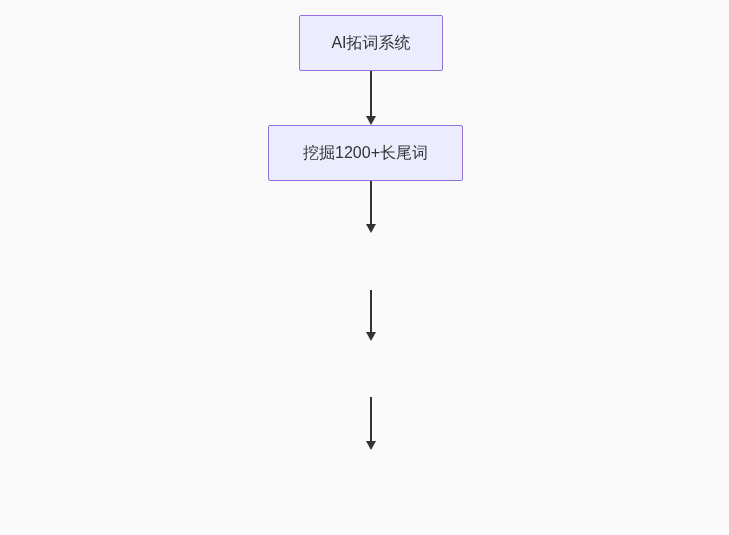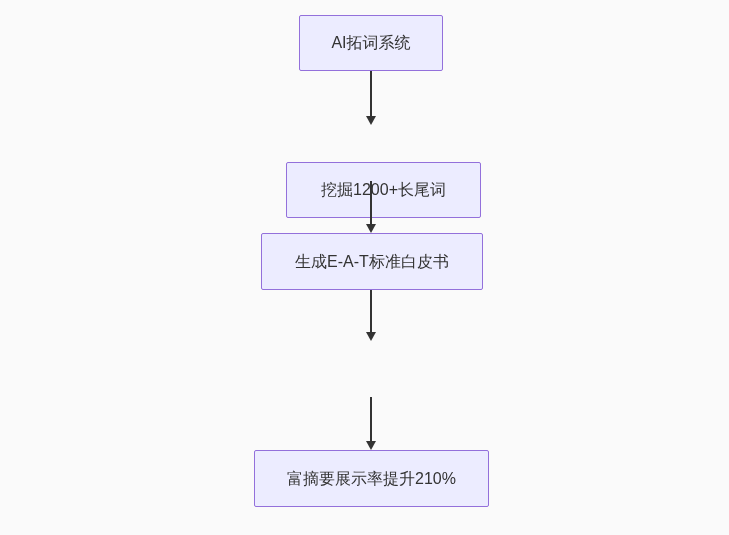--- a/index.html
+++ b/index.html
@@ -29,21 +29,21 @@
     justify-content: center;
   }
   .node-label {
     color: var(--text-color);
     font-size: 16px;
     line-height: 1;
     white-space: nowrap;
     text-align: center;
   }
   .node-1 { left: 299px; top: 15px;  width: 144px; height: 56px; }
-  .node-2 { left: 286px; top: 125px; width: 195px; height: 56px; margin-top: 37px; }
+  .node-2 { left: 268px; top: 125px; width: 195px; height: 56px; }
   .node-3 { left: 261px; top: 233px; width: 222px; height: 57px; }
   .node-4 { left: 264px; top: 341px; width: 215px; height: 56px; }
   .node-5 { left: 254px; top: 450px; width: 235px; height: 57px; }
 
   .arrow { position: absolute; left: 366px; width: 10px; }
   .arrow-1 { top: 71px;  height: 54px; }
   .arrow-2 { top: 181px; height: 52px; }
   .arrow-3 { top: 290px; height: 51px; }
   .arrow-4 { top: 397px; height: 53px; }
   .arrow-line {
@@ -77,32 +77,26 @@
 
   <div class="node node-2">
     <span class="node-label">挖掘1200+长尾词</span>
   </div>
 
   <div class="arrow arrow-2">
     <span class="arrow-line"></span>
     <span class="arrow-head"></span>
   </div>
 
-  <div class="node node-3">
-    <span class="node-label">生成E-A-T标准白皮书</span>
-  </div>
 
   <div class="arrow arrow-3">
     <span class="arrow-line"></span>
     <span class="arrow-head"></span>
   </div>
 
 
   <div class="arrow arrow-4">
     <span class="arrow-line"></span>
     <span class="arrow-head"></span>
   </div>
 
-  <div class="node node-5">
-    <span class="node-label">富摘要展示率提升210%</span>
-  </div>
 
 </div>
 
 </body></html>

